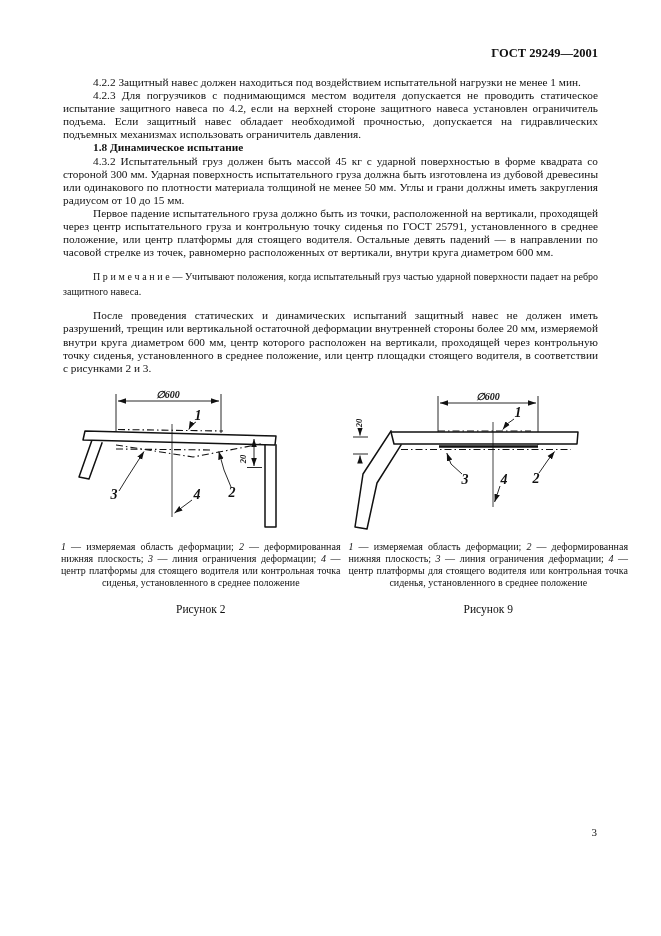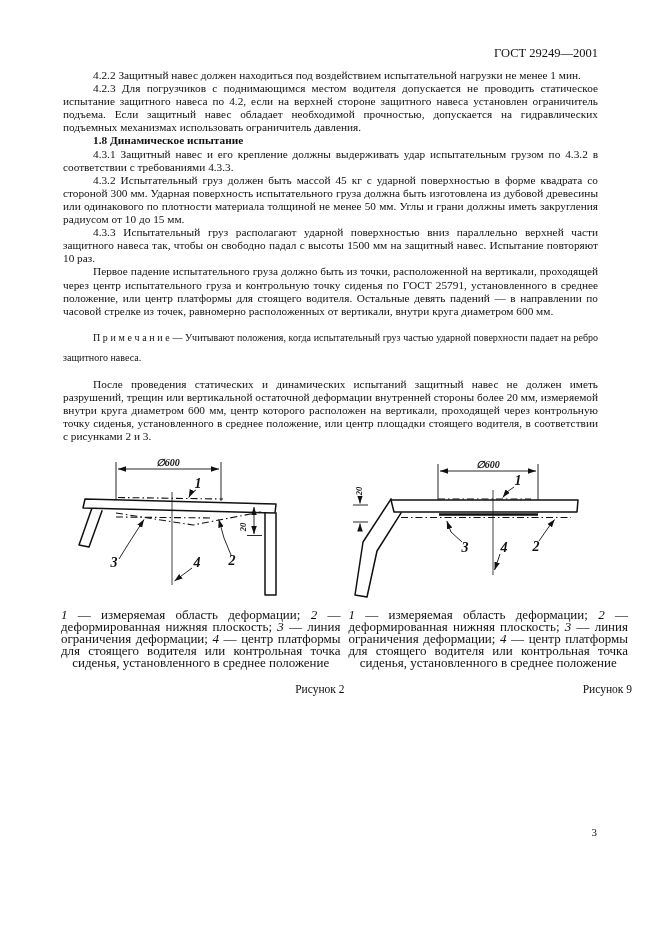--- a/index.html
+++ b/index.html
@@ -9,58 +9,58 @@
     margin:0 auto;
     background:#ffffff;
     box-sizing:border-box;
     padding:46px 63px 0 63px;
     font-family:"Liberation Serif","DejaVu Serif",serif;
     color:#111;
     overflow:hidden;
   }
   .hdr{
     text-align:right;
-    font-weight:normal;
+    font-weight:bold;
     font-size:12.5px;
-    margin-bottom:8px;
+    margin-bottom:15px;
   }
   .body-text p{
     margin:0;
     font-size:11.3px;
     line-height:13.1px;
     text-align:justify;
     text-indent:30px;
     font-family:Liberation Serif, serif;
   }
   .body-text p.bold{font-weight:bold;}
   .body-text p.note{
     font-size:10px;
-    line-height:20px;
+    line-height:15px;
     margin:10px 0 10px 0;
   }
   .figures-row{
     display:flex;
     gap:0;
     margin-top:12px;
     margin-right:-34px;
     margin-left:-6px;
   }
   .fig-col{flex:1;}
   .fig-col svg{display:block;margin:0 auto;}
   .caption{
-    font-size:13px;
+    font-size:10px;
     line-height:12px;
     text-align:justify;
     text-align-last:center;
     margin-top:4px;
     padding:0 4px;
   }
   .caption .cn{font-style:italic;}
   .fig-label{
-    text-align:right;
+    text-align:center;
     font-size:11.5px;
     margin-top:14px;
   }
   .page-num{
     position:absolute;
     top:826px;
     right:64px;
     font-size:11px;
   }
   
@@ -79,23 +79,21 @@
 <body>
 
 <div class="page">
 
   <div class="hdr">ГОСТ 29249—2001</div>
 
   <div class="body-text">
     <p>4.2.2 Защитный навес должен находиться под воздействием испытательной нагрузки не менее 1 мин.</p>
     <p>4.2.3 Для погрузчиков с поднимающимся местом водителя допускается не проводить статическое испытание защитного навеса по 4.2, если на верхней стороне защитного навеса установлен ограничитель подъема. Если защитный навес обладает необходимой прочностью, допускается на гидравлических подъемных механизмах использовать ограничитель давления.</p>
     <p class="bold">1.8 Динамическое испытание</p>
-    <p>4.3.1 Защитный навес и его крепление должны выдерживать удар испытательным грузом по 4.3.2 в соответствии с требованиями 4.3.3.</p>
     <p>4.3.2 Испытательный груз должен быть массой 45 кг с ударной поверхностью в форме квадрата со стороной 300 мм. Ударная поверхность испытательного груза должна быть изготовлена из дубовой древесины или одинакового по плотности материала толщиной не менее 50 мм. Углы и грани должны иметь закругления радиусом от 10 до 15 мм.</p>
-    <p>4.3.3 Испытательный груз располагают ударной поверхностью вниз параллельно верхней части защитного навеса так, чтобы он свободно падал с высоты 1500 мм на защитный навес. Испытание повторяют 10 раз.</p>
     <p>Первое падение испытательного груза должно быть из точки, расположенной на вертикали, проходящей через центр испытательного груза и контрольную точку сиденья по ГОСТ 25791, установленного в среднее положение, или центр платформы для стоящего водителя. Остальные девять падений — в направлении по часовой стрелке из точек, равномерно расположенных от вертикали, внутри круга диаметром 600 мм.</p>
     <p class="note">П р и м е ч а н и е — Учитывают положения, когда испытательный груз частью ударной поверхности падает на ребро защитного навеса.</p>
     <p>После проведения статических и динамических испытаний защитный навес не должен иметь разрушений, трещин или вертикальной остаточной деформации внутренней стороны более 20 мм, измеряемой внутри круга диаметром 600 мм, центр которого расположен на вертикали, проходящей через контрольную точку сиденья, установленного в среднее положение, или центр площадки стоящего водителя, в соответствии с рисунками 2 и 3.</p>
   </div>
 
   <div class="figures-row">
 
     <div class="fig-col">
       <svg width="245" height="150" viewBox="0 0 245 150">
         <defs>

